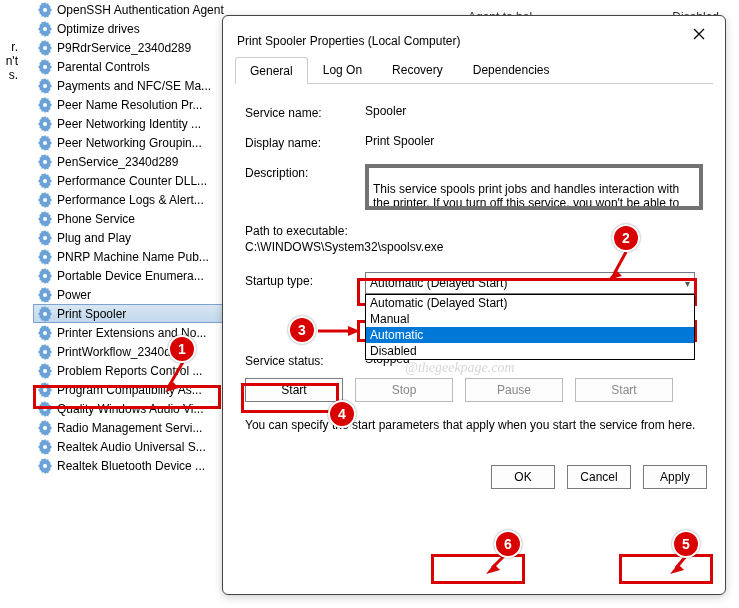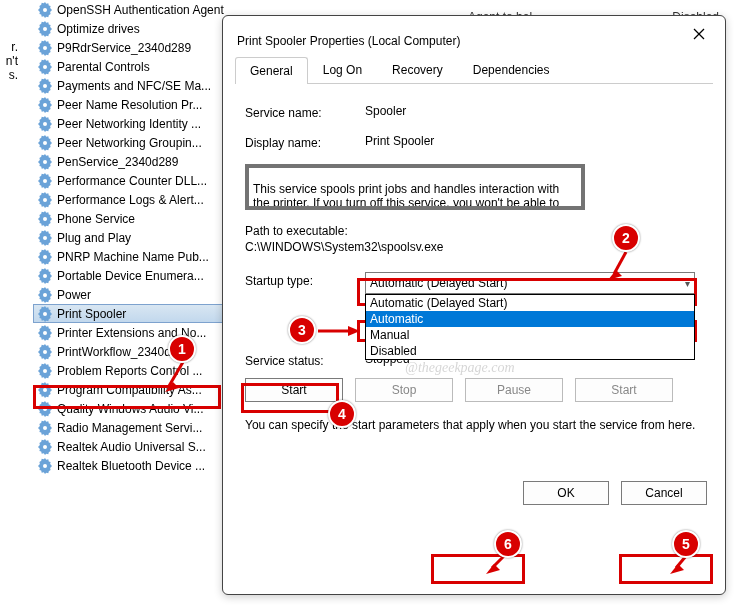--- a/index.html
+++ b/index.html
@@ -55,21 +55,21 @@
 .btn { width: 98px; height: 24px; border: 1px solid #7a7a7a; background: #fdfdfd; display: flex; align-items: center; justify-content: center; cursor: pointer; }
 .btn.disabled { color: #888; border-color: #bbb; cursor: default; }
 .h4 { position: absolute; border: 3px solid #d80000; left: 18px; top: 367px; width: 98px; height: 30px; pointer-events: none; }
 
 .note { margin-bottom: 16px; line-height: 15px; }
 .param-row { display: flex; align-items: center; margin-bottom: 20px; }
 .param-row .label { width: 120px; }
 .param-row input { flex: 1; height: 22px; border: 1px solid #adadad; padding: 2px 4px; background: #f4f4f4; }
 
 .dlg-btns { display: flex; justify-content: flex-end; gap: 12px; padding: 6px 18px 14px; }
-.dlg-btns .btn { width: 86px; margin-top: 16px; }
+.dlg-btns .btn { width: 64px; }
 .h5 { position: absolute; border: 3px solid #d80000; right: 12px; bottom: 10px; width: 94px; height: 30px; pointer-events: none; }
 .h6 { position: absolute; border: 3px solid #d80000; left: 208px; bottom: 10px; width: 94px; height: 30px; pointer-events: none; }
 
 
 .num { position: absolute; width: 28px; height: 28px; border-radius: 50%; background: #d80000; border: 2px solid #fff; box-shadow: 0 0 2px rgba(0,0,0,.5); color: #fff; font-weight: bold; font-size: 14px; display: flex; align-items: center; justify-content: center; z-index: 50; }
 .arrow { position: absolute; z-index: 49; }
 .arrow line { stroke: #d80000; stroke-width: 3; }
 .arrow polygon { fill: #d80000; }
 
 
@@ -316,37 +316,38 @@
   <div class="content">
     <div class="row">
       <span class="label">Service name:</span>
       <span class="value">Spooler</span>
     </div>
     <div class="row">
       <span class="label">Display name:</span>
       <span class="value">Print Spooler</span>
     </div>
     <div class="row">
+      <span class="label">Description:</span>
       <div class="desc-box">This service spools print jobs and handles interaction with the printer.  If you turn off this service, you won't be able to print or see your printers</div>
     </div>
     <div class="path-block">
       <div>Path to executable:</div>
       <div>C:\WINDOWS\System32\spoolsv.exe</div>
     </div>
     <div class="row">
       <span class="label">Startup type:</span>
       <div class="select-wrap">
         <div class="select">
           <span>Automatic (Delayed Start)</span>
           <span class="chev">▾</span>
         </div>
         <div class="dropdown">
           <div class="opt">Automatic (Delayed Start)</div>
+          <div class="opt">Manual</div>
           <div class="opt sel">Automatic</div>
-          <div class="opt">Manual</div>
           <div class="opt">Disabled</div>
         </div>
       </div>
     </div>
 
     <div class="row svc-status">
       <span class="label">Service status:</span>
       <span>Stopped</span>
     </div>
 
@@ -358,20 +359,21 @@
     </div>
     <div class="h4"></div>
 
     <div class="note">You can specify the start parameters that apply when you start the service from here.</div>
 
   </div>
 
   <div class="dlg-btns">
     <div class="btn">OK</div>
     <div class="btn">Cancel</div>
+    <div class="btn">Apply</div>
   </div>
   <div class="h5"></div>
   <div class="h6"></div>
 </div>
 
 <div class="highlight-2 h2"></div>
 <div class="highlight-2 h3"></div>
 
 <div class="num" style="left:168px;top:335px">1</div>
 <svg class="arrow" style="left:165px;top:358px" width="40" height="35">

